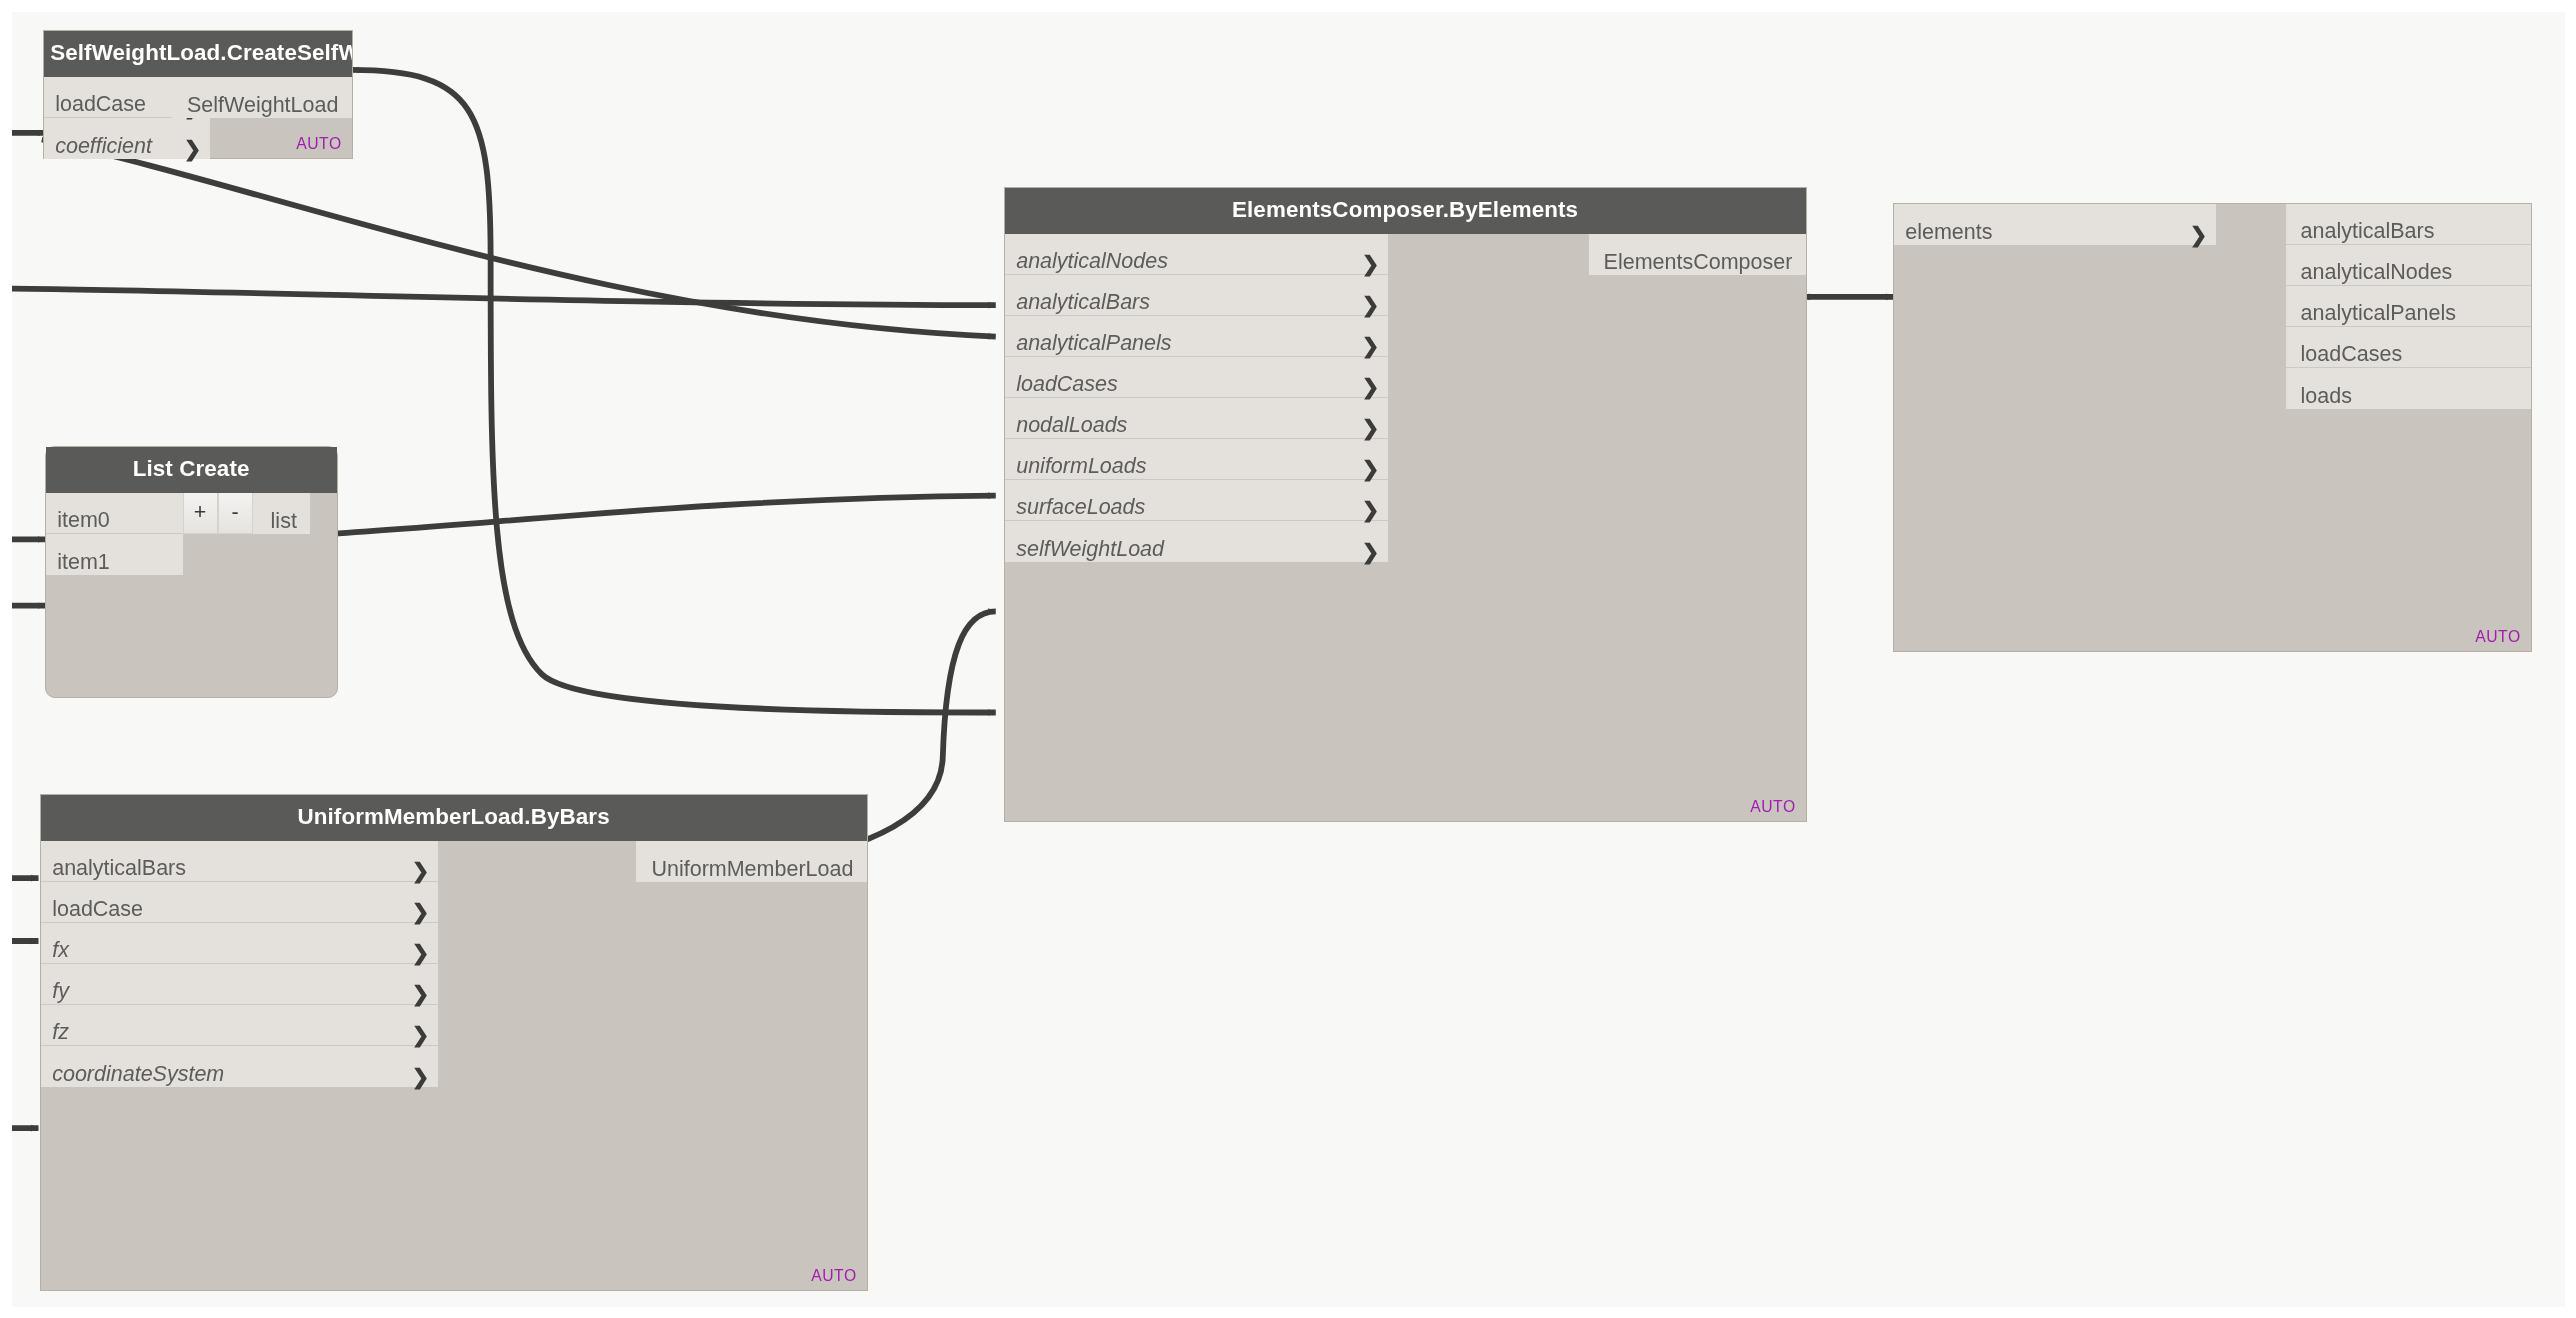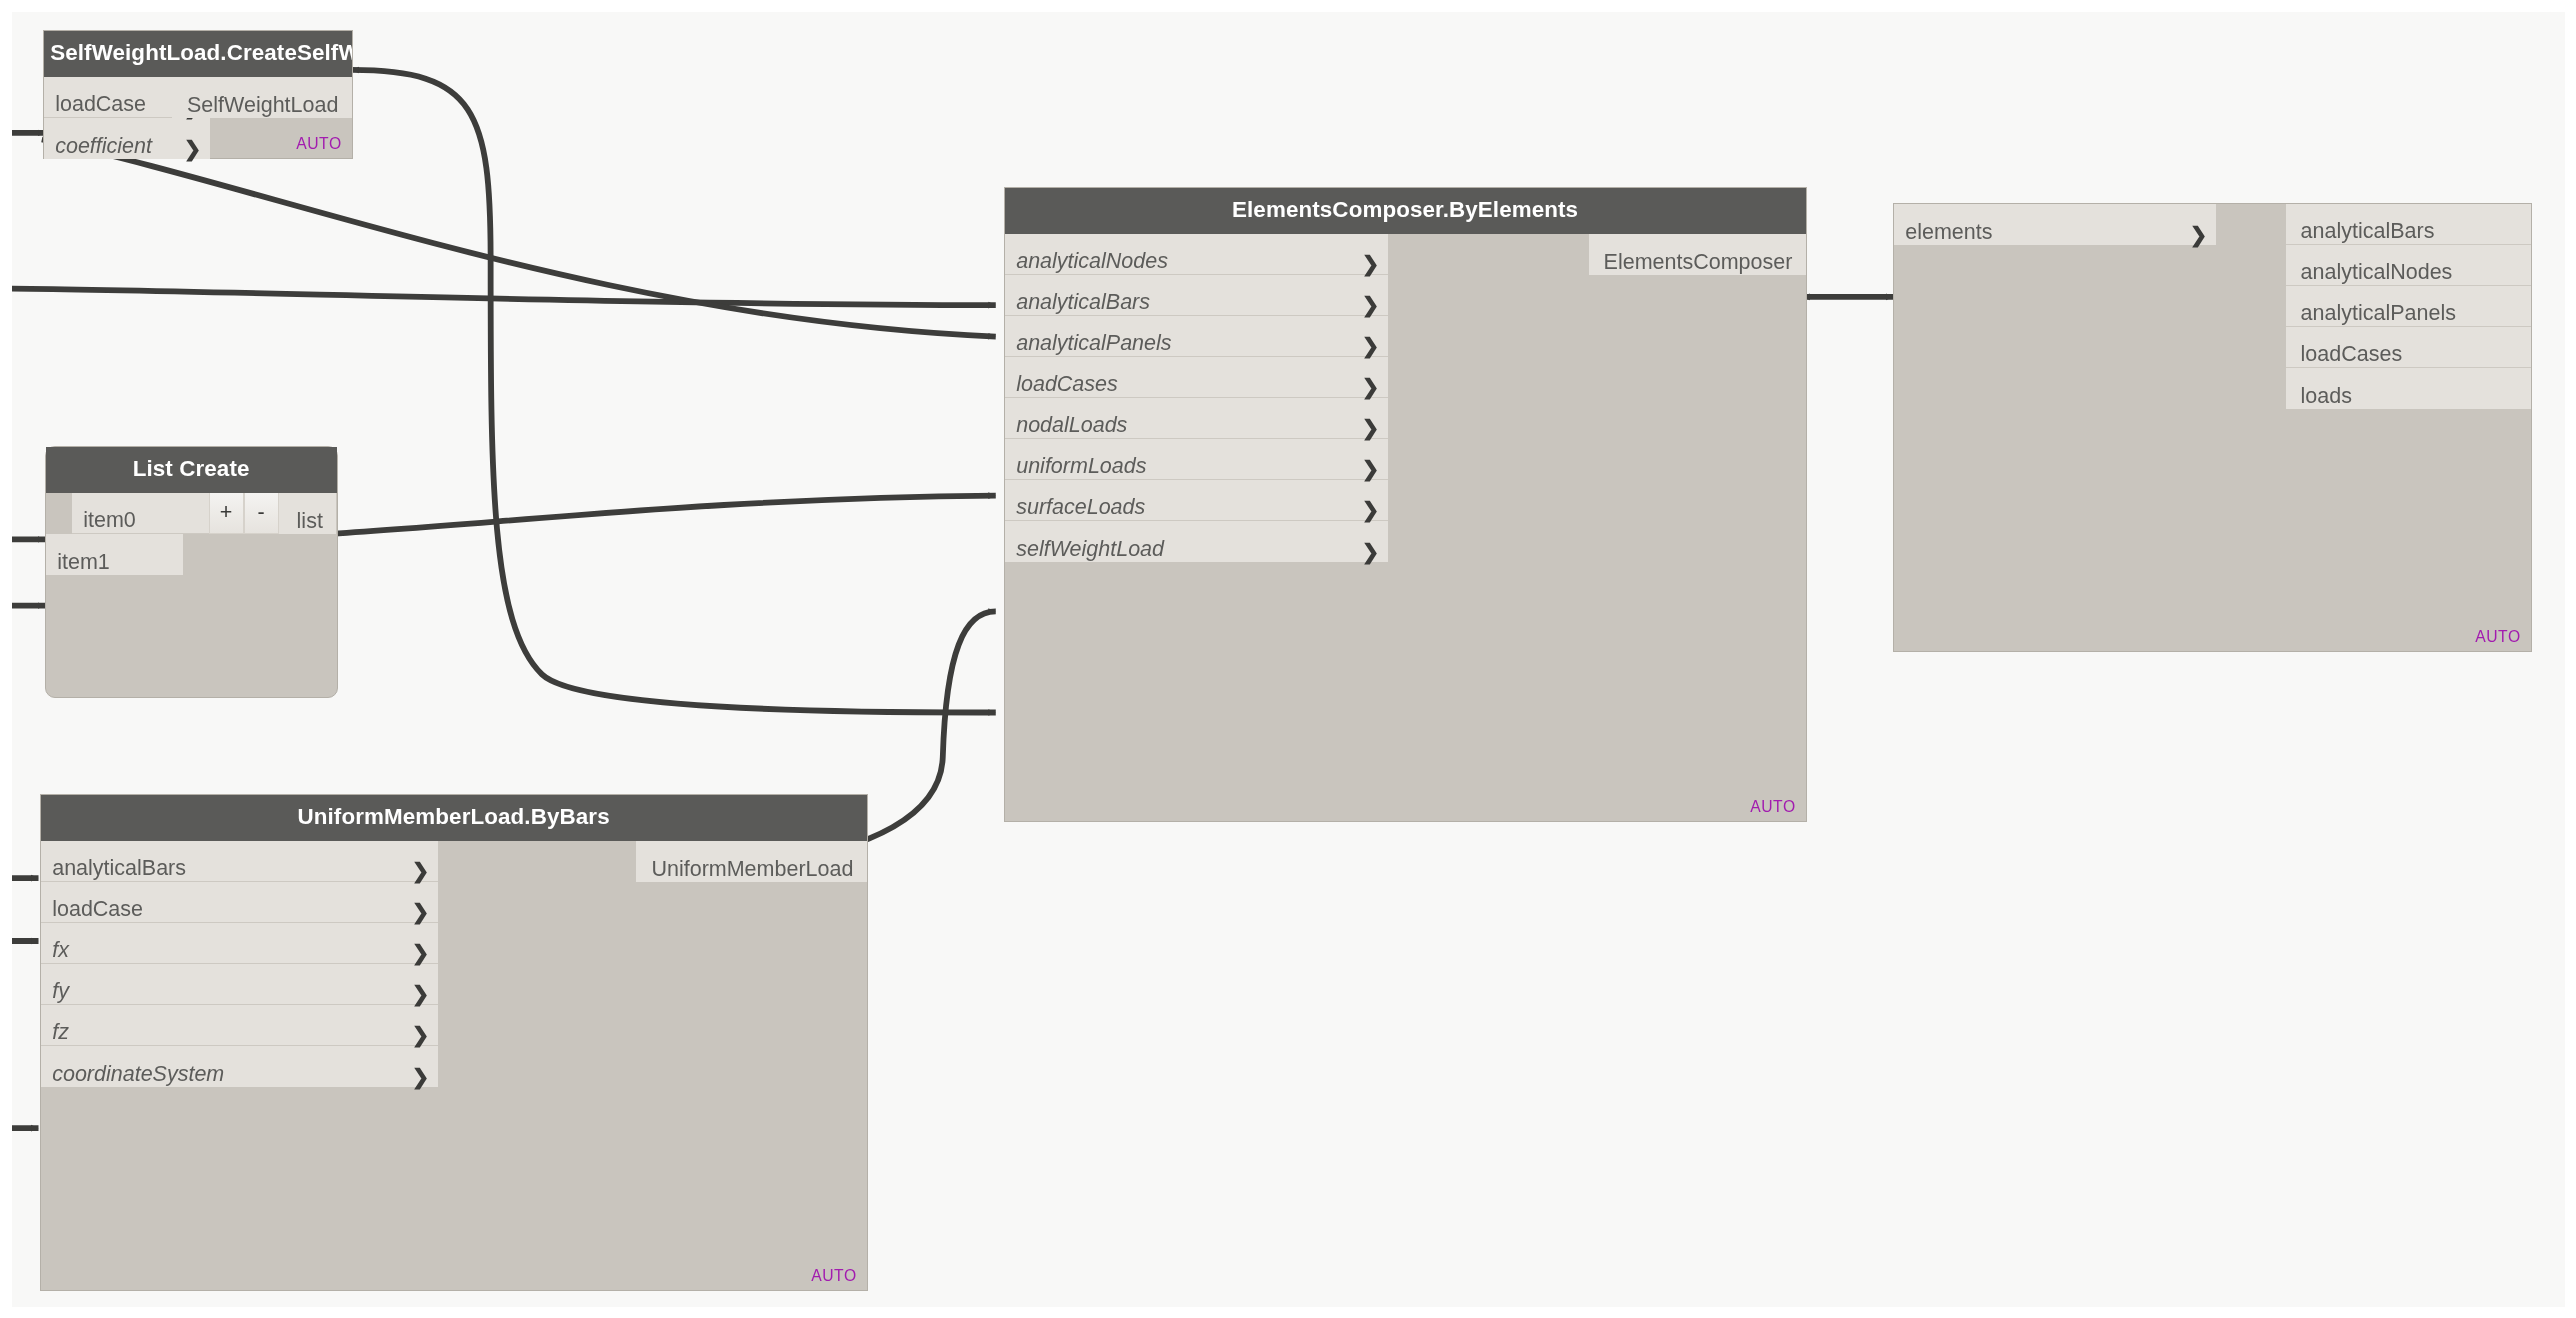--- a/index.html
+++ b/index.html
@@ -103,21 +103,20 @@
     bottom: 5px;
     font-size: 15.7px;
     font-weight: normal;
     color: #a21caf;
     letter-spacing: 0.5px;
   }
   
   .lc-row {
     display: flex;
     align-items: stretch;
-    margin-left: 26px;
   }
   .lc-btn {
     box-sizing: border-box;
     width: 35px;
     height: 41px;
     background: linear-gradient(#f4f3f1, #e6e3de);
     border: 0.8px solid #d6d2cb;
     border-top: none;
     display: flex;
     align-items: center;

